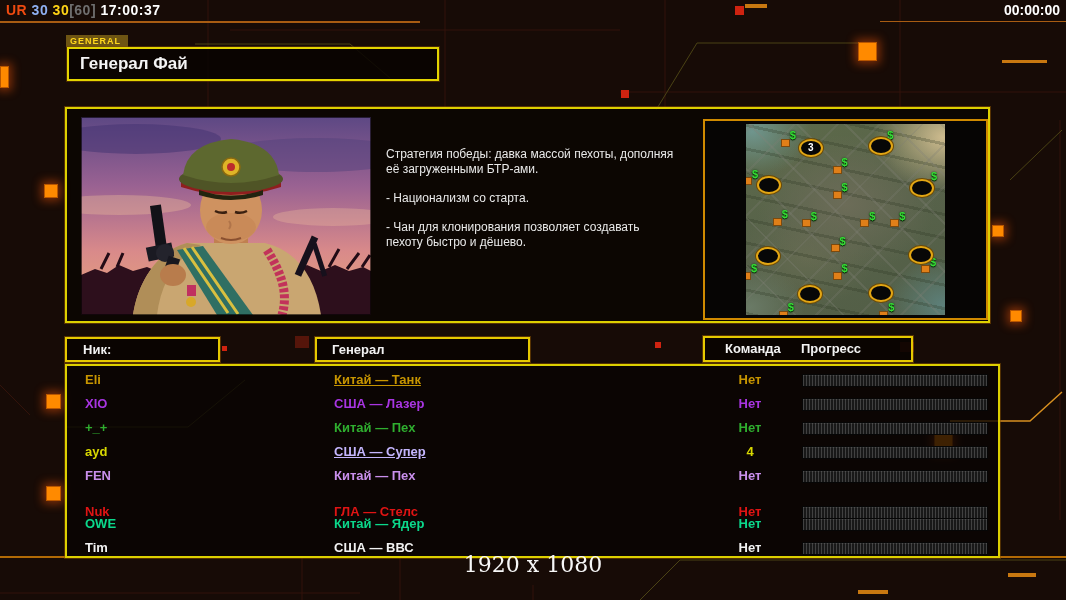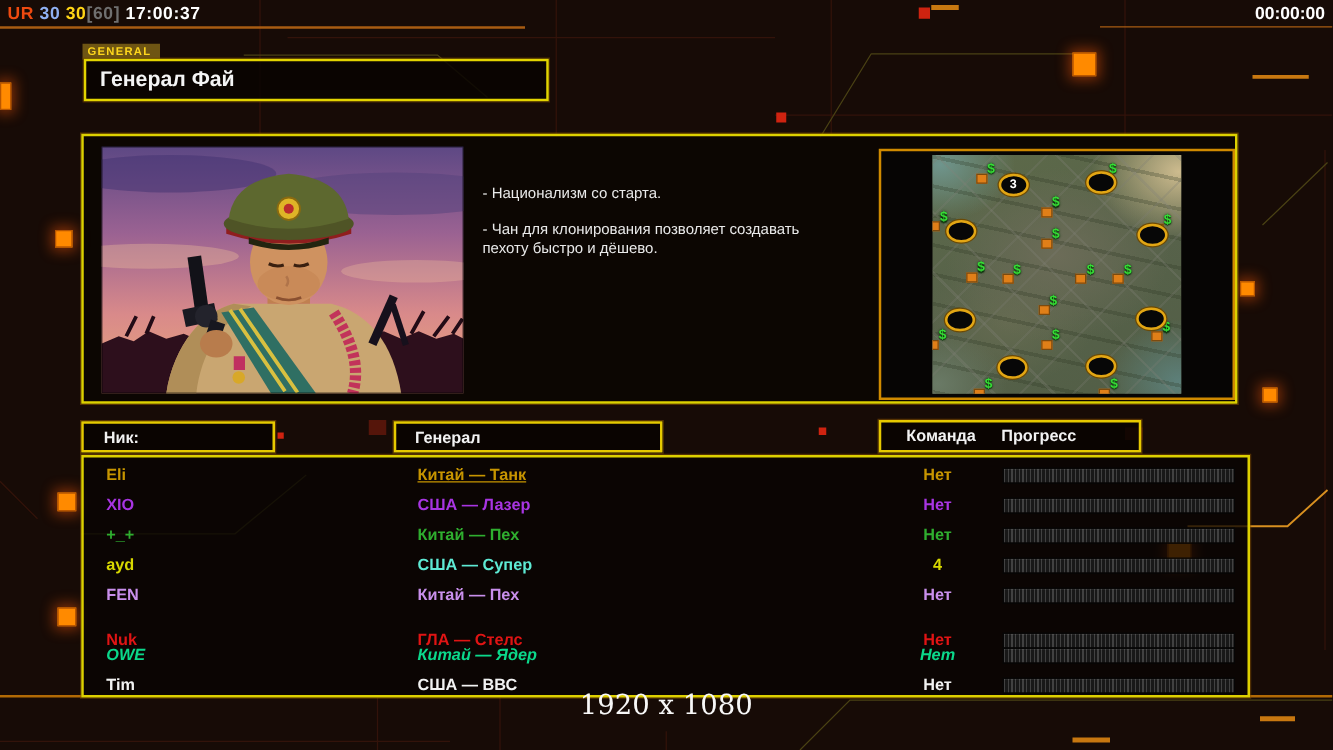--- a/index.html
+++ b/index.html
@@ -191,20 +191,22 @@
       <ellipse cx="92" cy="158" rx="13" ry="11" fill="#b87c4c"></ellipse>
 
       <rect x="222" y="118" width="7" height="42" fill="#16101c" transform="rotate(24 225 139)"></rect>
       <rect x="236" y="126" width="5" height="34" fill="#16101c" transform="rotate(-18 238 143)"></rect>
 
       <rect width="290" height="198" fill="none" stroke="#000" stroke-width="2" opacity=".6"></rect>
     </svg>
   </div>
 
   <div id="strategy-text">
+      <div class="para">Стратегия победы: давка массой пехоты, дополняя
+ её загруженными БТР-ами.</div>
       <div class="para">- Национализм со старта.</div>
       <div class="para">- Чан для клонирования позволяет создавать
  пехоту быстро и дёшево.</div>
     </div>
 
   <div id="minimap-frame">
     <div id="minimap">
       <div id="map-markers">
           <div class="derrick" style="left: 24%; top: 9%;"></div>
           <div class="supply" style="left: 24%; top: 6%;">$</div>
@@ -277,37 +279,37 @@
         <div class="pbar"></div>
       </div>
       <div class="prow" style="top: 52px;">
         <span class="c-nick" style="color: rgb(47, 174, 47);">+_+</span>
         <span class="c-gen" style="color: rgb(47, 174, 47);">Китай — Пех</span>
         <span class="c-team" style="color: rgb(47, 174, 47);">Нет</span>
         <div class="pbar"></div>
       </div>
       <div class="prow" style="top: 76px;">
         <span class="c-nick" style="color: rgb(216, 216, 0); text-align: right;">ayd</span>
-        <span class="c-gen" style="color: #5eead4;">США — Супер</span>
+        <span class="c-gen" style="color: #c4b5fd; text-decoration: underline;">США — Супер</span>
         <span class="c-team" style="color: rgb(216, 216, 0);">4</span>
         <div class="pbar"></div>
       </div>
       <div class="prow" style="top: 100px;">
         <span class="c-nick" style="color: rgb(201, 143, 236);">FEN</span>
         <span class="c-gen" style="color: rgb(201, 143, 236);">Китай — Пех</span>
         <span class="c-team" style="color: rgb(201, 143, 236);">Нет</span>
         <div class="pbar"></div>
       </div>
       <div class="prow" style="top: 124px; margin-top: 12px;">
         <span class="c-nick" style="color: rgb(224, 20, 20);">Nuk</span>
         <span class="c-gen" style="color: rgb(224, 20, 20);">ГЛА — Стелс</span>
         <span class="c-team" style="color: rgb(224, 20, 20);">Нет</span>
         <div class="pbar"></div>
       </div>
-      <div class="prow" style="top: 148px; font-style: italic;">
+      <div class="prow" style="top: 148px;">
         <span class="c-nick" style="color: rgb(11, 216, 139);">OWE</span>
         <span class="c-gen" style="color: rgb(11, 216, 139);">Китай — Ядер</span>
         <span class="c-team" style="color: rgb(11, 216, 139);">Нет</span>
         <div class="pbar"></div>
       </div>
       <div class="prow" style="top: 172px;">
         <span class="c-nick" style="color: rgb(242, 242, 242);">Tim</span>
         <span class="c-gen" style="color: rgb(242, 242, 242);">США — ВВС</span>
         <span class="c-team" style="color: rgb(242, 242, 242);">Нет</span>
         <div class="pbar"></div>

